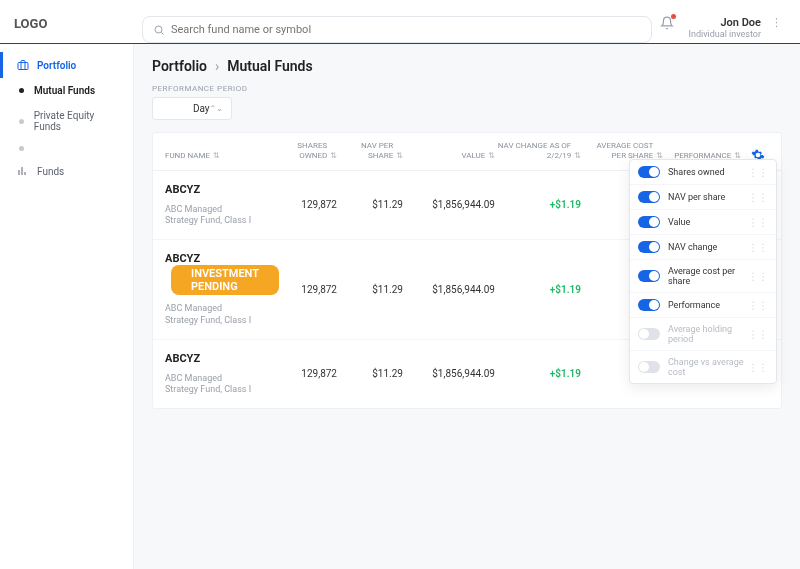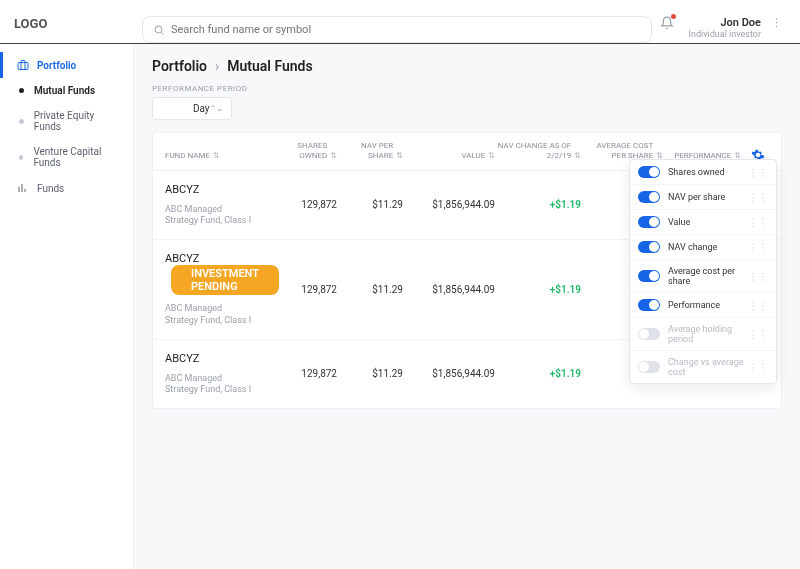--- a/index.html
+++ b/index.html
@@ -36,21 +36,21 @@
 .c-name{width:110px}
 .c-sh{width:62px}
 .c-nav{width:66px}
 .c-val{width:92px}
 .c-chg{width:86px}
 .c-cost{width:82px}
 .c-perf{width:84px;padding-right:6px}
 .gear{width:22px;display:flex;justify-content:center;align-items:center;cursor:pointer}
 .row{display:flex;align-items:center;padding:12px;border-bottom:1px solid #f2f4f7}
 .row:last-child{border-bottom:0}
-.fund-ticker{font-size:11px;font-weight:400;color:#222}
+.fund-ticker{font-size:11px;font-weight:700;color:#222}
 .fund-sub{font-size:9px;color:#9aa0ab;margin-top:8px;line-height:1.3}
 .badge{display:inline-block;background:#f5a623;color:#fff;font-size:11px;font-weight:600;padding:2px 20px;border-radius:8px;margin-left:6px;vertical-align:middle}
 .td{font-size:10px;color:#333;text-align:right}
 .td.green{color:#1fb866;font-weight:600}
 .popover{position:absolute;top:26px;right:4px;width:148px;background:#fff;border:1px solid #e3e6eb;border-radius:4px;box-shadow:0 4px 14px rgba(0,0,0,.08);z-index:10}
 .pop-item{display:flex;align-items:center;padding:6px 8px;font-size:9px;color:#333;border-bottom:1px solid #f4f5f8}
 .pop-item:last-child{border-bottom:0}
 .pop-item.off{color:#b6bbc4}
 .toggle{width:22px;height:12px;border-radius:6px;background:#1565e6;position:relative;margin-right:8px;flex-shrink:0}
 .toggle::after{content:"";position:absolute;top:1px;right:1px;width:10px;height:10px;background:#fff;border-radius:50%}
@@ -96,21 +96,20 @@
     <div class="nav-item bold">
       <span class="dot-ic dark"></span>
       <span>Mutual Funds</span>
     </div>
     <div class="nav-item">
       <span class="dot-ic"></span>
       <span>Private Equity Funds</span>
     </div>
     <div class="nav-item">
       <span class="dot-ic"></span>
-      <span>Venture Capital Funds</span>
     </div>
     <div class="nav-item">
       <svg width="12" height="12" viewBox="0 0 24 24" fill="none" stroke="#5c6270" stroke-width="2">
           <line x1="4" y1="20" x2="4" y2="10"></line>
           <line x1="10" y1="20" x2="10" y2="4"></line>
           <line x1="16" y1="20" x2="16" y2="14"></line>
         </svg>
       <span>Funds</span>
     </div>
   </div>

